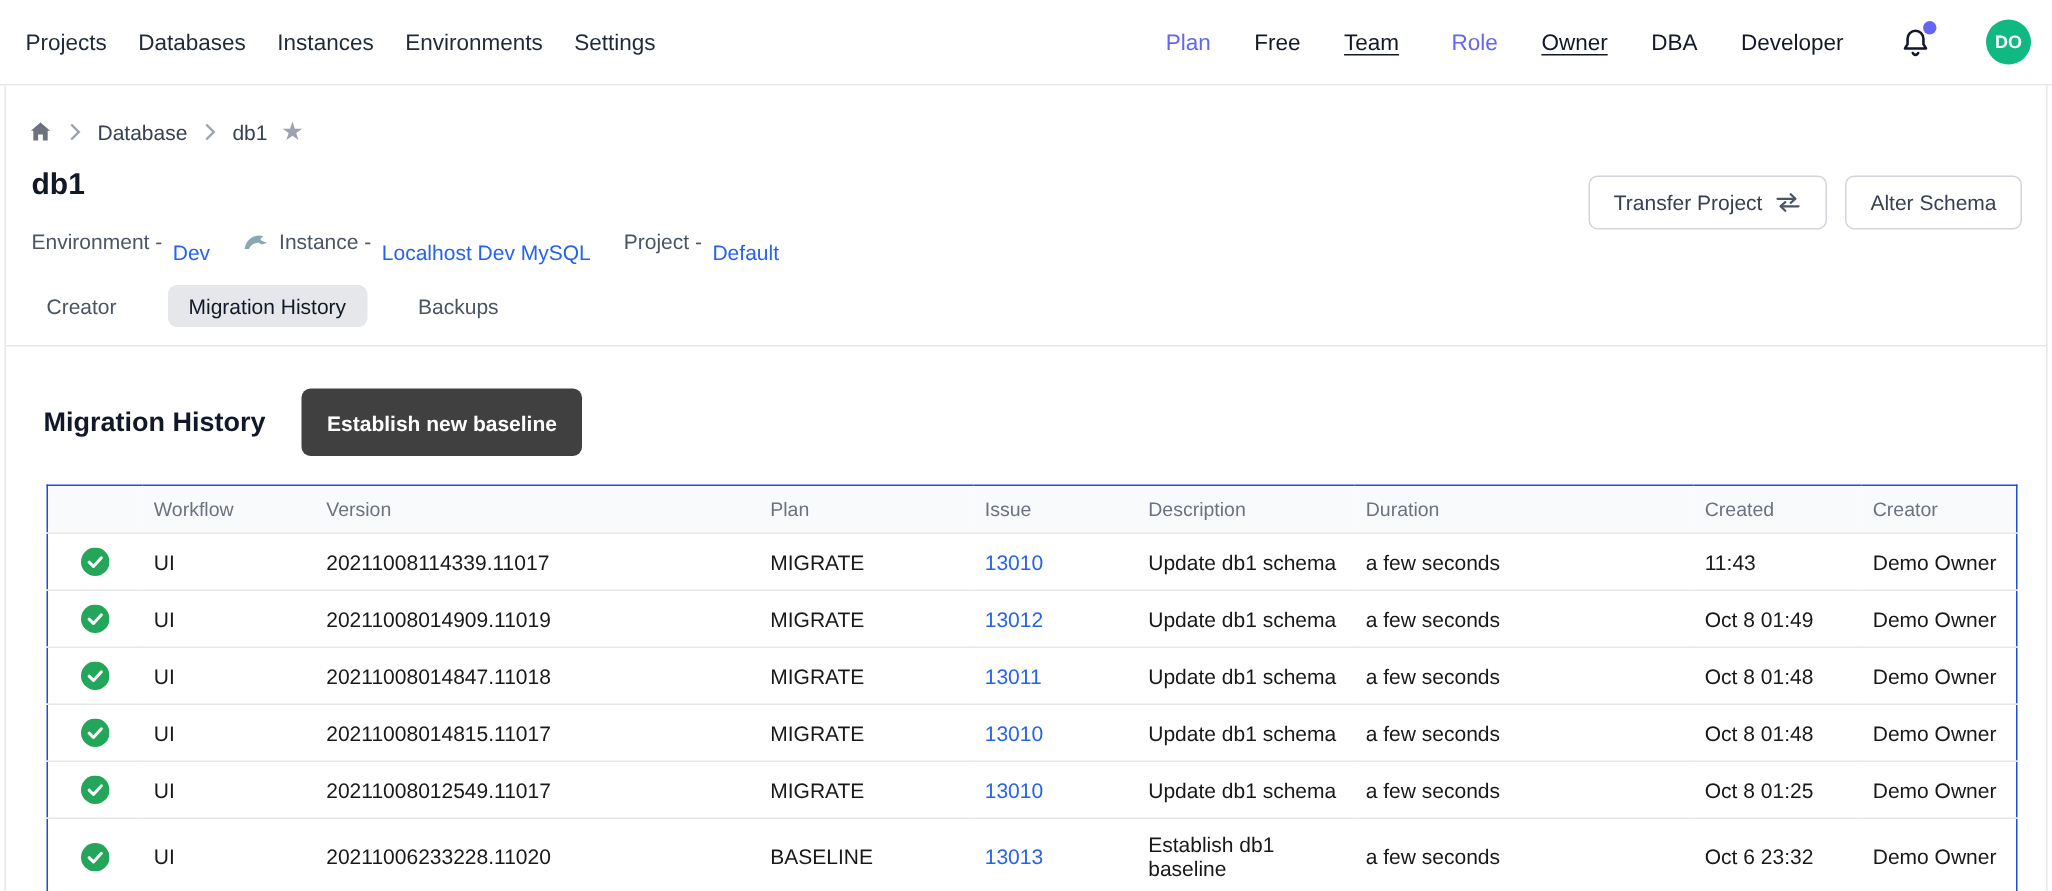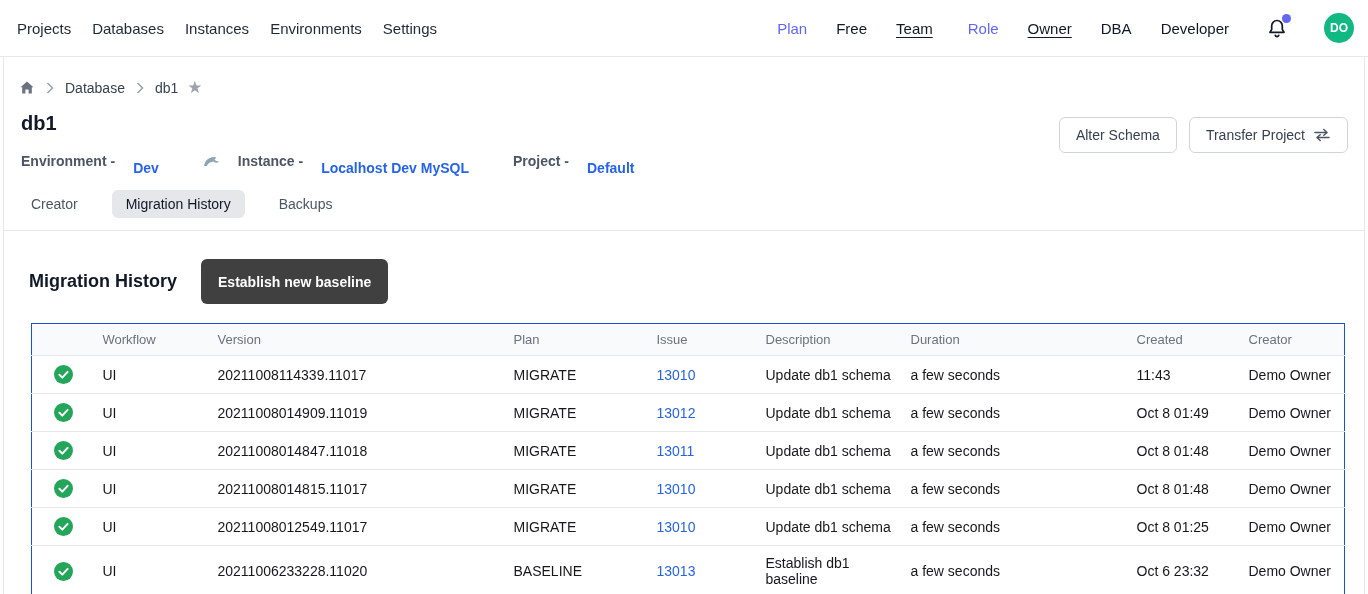--- a/index.html
+++ b/index.html
@@ -28,21 +28,21 @@
 
   
   .breadcrumb { display: flex; align-items: center; gap: 11px; padding: 22px 14px 0 15px; }
   .crumb-text { font-size: 14px; color: #374151; cursor: pointer; }
   .crumb-sep { display: flex; align-items: center; color: #9ca3af; }
   .star-icon { color: #9ca3af; font-size: 17px; line-height: 1; cursor: pointer; margin-left: -2px; }
 
   
   .page-head { padding: 16px 14px 0 17px; }
   .page-title { font-size: 20px; font-weight: 700; color: #111827; }
-  .env-row { display: flex; align-items: center; gap: 18px; margin-top: 10px; font-size: 14px; font-weight: bold; }
+  .env-row { display: flex; align-items: center; gap: 7px; margin-top: 10px; font-size: 14px; }
   .env-label { color: #4b5563; }
   .link { color: #2563eb; cursor: pointer; text-decoration: none; margin-top: 15px; }
   .env-gap { width: 8px; }
   .head-buttons { position: absolute; top: 60px; right: 16px; display: flex; gap: 12px; }
   .btn-outline { display: flex; align-items: center; gap: 8px; height: 36px; padding: 0 16px;
     border: 1px solid #d1d5db; border-radius: 6px; background: #fff; font-size: 14px;
     color: #374151; font-family: inherit; cursor: pointer; }
 
   
   .tabs { display: flex; align-items: center; gap: 34px; padding: 14px 0 12px 27px;
@@ -135,32 +135,32 @@
       <span class="env-label">Instance -</span>
       <span class="link">Localhost Dev MySQL</span>
       <span class="env-gap"></span>
       <span class="env-label">Project -</span>
       <span class="link">Default</span>
     </div>
   </div>
 
   <div class="head-buttons">
     <button class="btn-outline">
-      <span>Alter Schema</span>
-    </button>
-    <button class="btn-outline">
       <span>Transfer Project</span>
       <span style="display:flex;">
         <svg width="18" height="16" viewBox="0 0 18 16" fill="none" stroke="#4b5563" stroke-width="1.5" stroke-linecap="round" stroke-linejoin="round">
           <path d="M2 5.5 C4 5.5, 11 5.5, 13.5 5.5"></path>
             <path d="M10.8 2.5 L14 5.5 L10.8 8.2"></path>
           <path d="M16 10.5 C14 10.5, 7 10.5, 4.5 10.5"></path>
             <path d="M7.2 7.8 L4 10.5 L7.2 13.5"></path>
         </svg>
       </span>
+    </button>
+    <button class="btn-outline">
+      <span>Alter Schema</span>
     </button>
   </div>
 
   <div class="tabs">
     <span class="tab">Creator</span>
     <span class="tab active">Migration History</span>
     <span class="tab">Backups</span>
   </div>
 
   <div class="section-row">

